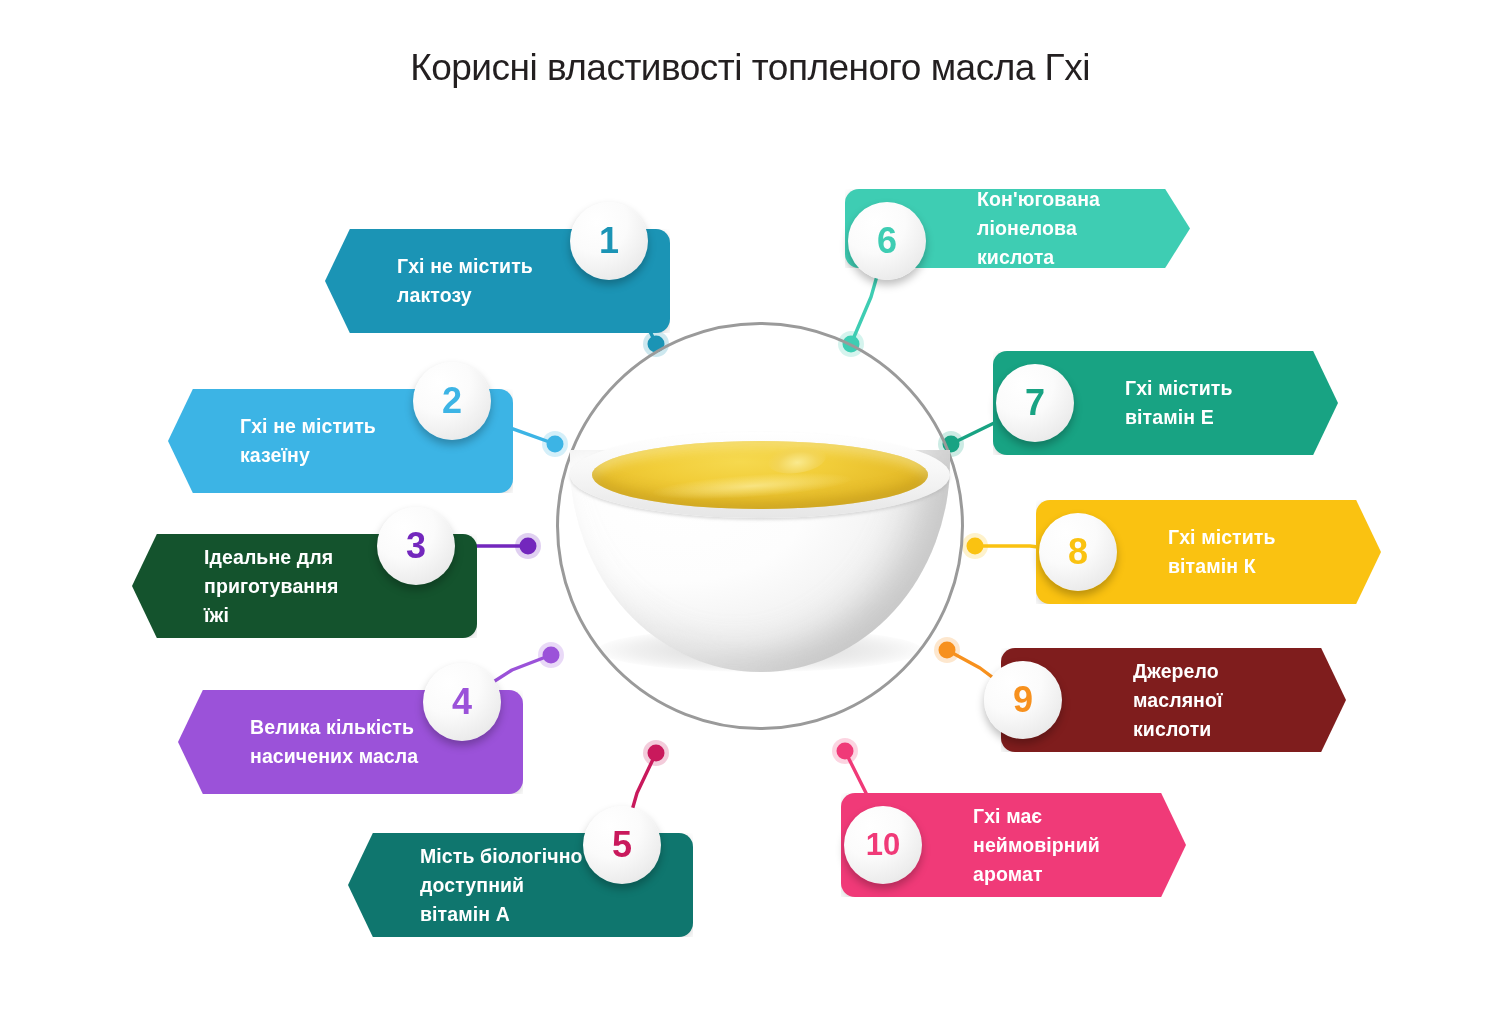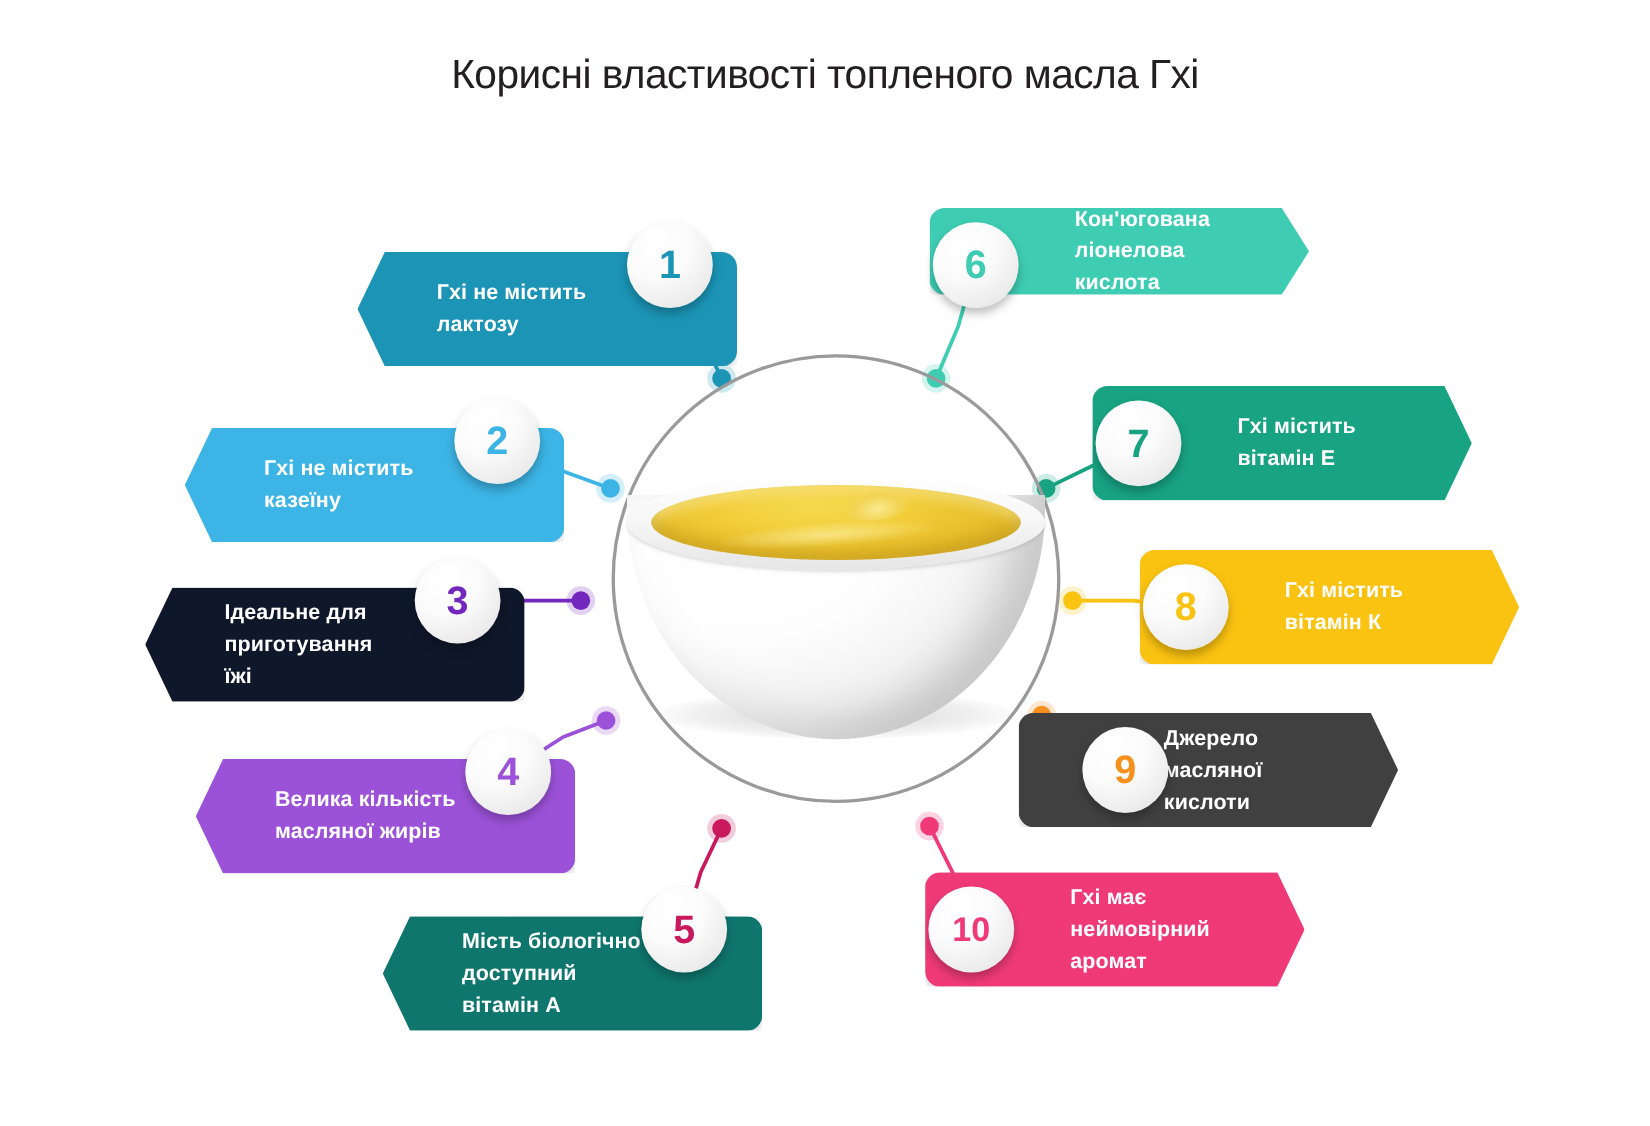--- a/index.html
+++ b/index.html
@@ -185,31 +185,31 @@
         <div class="numcircle" style="left: 570px; top: 202px; width: 78px; height: 78px; color: rgb(27, 148, 181); font-size: 36px;">1</div>
       </div>
       <div class="badge">
         <div class="plate left" style="left: 168px; top: 349px; width: 345px; height: 104px; background: rgb(60, 180, 229);">
           <div class="txt">Гхі не містить
 казеїну</div>
         </div>
         <div class="numcircle" style="left: 413px; top: 362px; width: 78px; height: 78px; color: rgb(60, 180, 229); font-size: 36px;">2</div>
       </div>
       <div class="badge">
-        <div class="plate left" style="left: 132px; top: 494px; width: 345px; height: 104px; background: #0f172a;">
+        <div class="plate left" style="left: 132px; top: 494px; width: 345px; height: 104px; background: #14532d;">
           <div class="txt">Ідеальне для
 приготування
 їжі</div>
         </div>
         <div class="numcircle" style="left: 377px; top: 507px; width: 78px; height: 78px; color: rgb(115, 39, 189); font-size: 36px;">3</div>
       </div>
       <div class="badge">
         <div class="plate left" style="left: 178px; top: 650px; width: 345px; height: 104px; background: rgb(155, 82, 217);">
           <div class="txt">Велика кількість
-масляної жирів</div>
+насичених масла</div>
         </div>
         <div class="numcircle" style="left: 423px; top: 663px; width: 78px; height: 78px; color: rgb(155, 82, 217); font-size: 36px;">4</div>
       </div>
       <div class="badge">
         <div class="plate left" style="left: 348px; top: 793px; width: 345px; height: 104px; background: #0f766e;">
           <div class="txt">Мість біологічно
 доступний
 вітамін А</div>
         </div>
         <div class="numcircle" style="left: 583px; top: 806px; width: 78px; height: 78px; color: rgb(201, 25, 92); font-size: 36px;">5</div>
@@ -230,21 +230,21 @@
         <div class="numcircle" style="left: 996px; top: 364px; width: 78px; height: 78px; color: rgb(24, 163, 131); font-size: 36px;">7</div>
       </div>
       <div class="badge">
         <div class="plate right" style="left: 1036px; top: 500px; width: 345px; height: 104px; background: rgb(250, 194, 17);">
           <div class="txt">Гхі містить
 вітамін К</div>
         </div>
         <div class="numcircle" style="left: 1039px; top: 513px; width: 78px; height: 78px; color: rgb(250, 194, 17); font-size: 36px;">8</div>
       </div>
       <div class="badge">
-        <div class="plate right" style="left: 926px; top: 648px; width: 345px; height: 104px; background: #404040;">
+        <div class="plate right" style="left: 1001px; top: 648px; width: 345px; height: 104px; background: #7f1d1d;">
           <div class="txt">Джерело
 масляної
 кислоти</div>
         </div>
         <div class="numcircle" style="left: 984px; top: 661px; width: 78px; height: 78px; color: rgb(247, 145, 30); font-size: 36px;">9</div>
       </div>
       <div class="badge">
         <div class="plate right" style="left: 841px; top: 793px; width: 345px; height: 104px; background: rgb(240, 58, 120);">
           <div class="txt">Гхі має
 неймовірний

